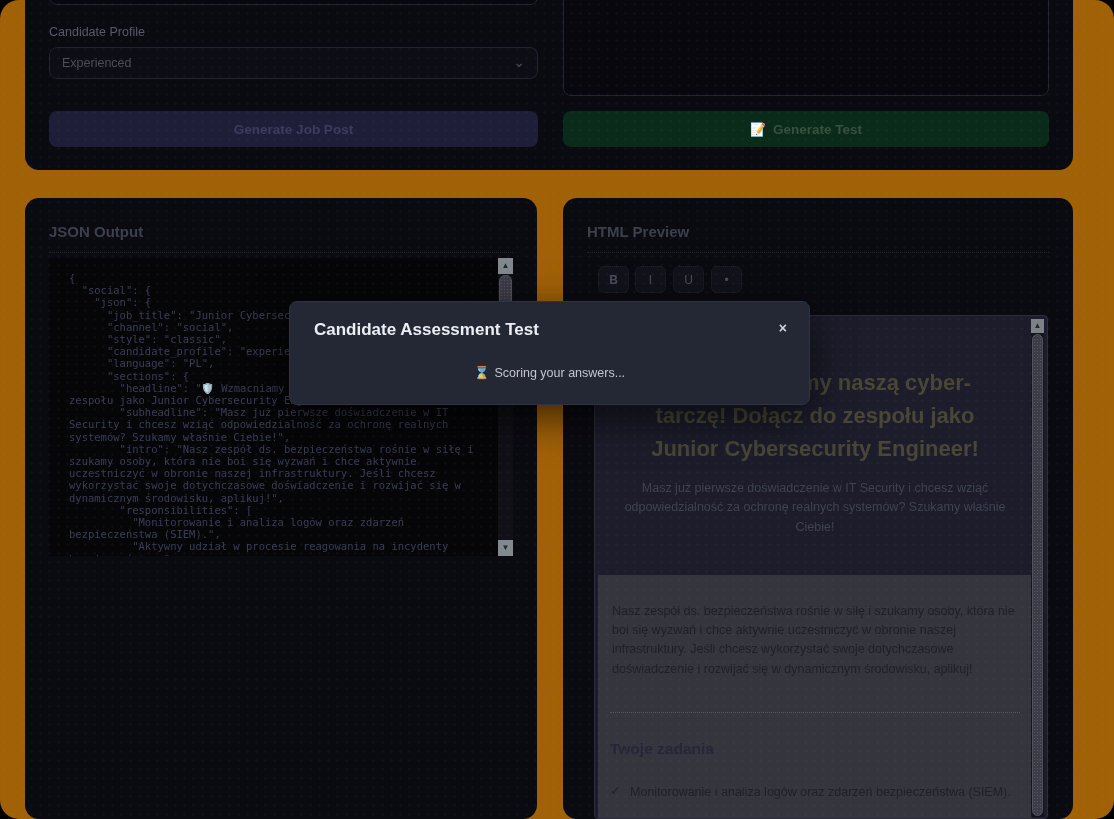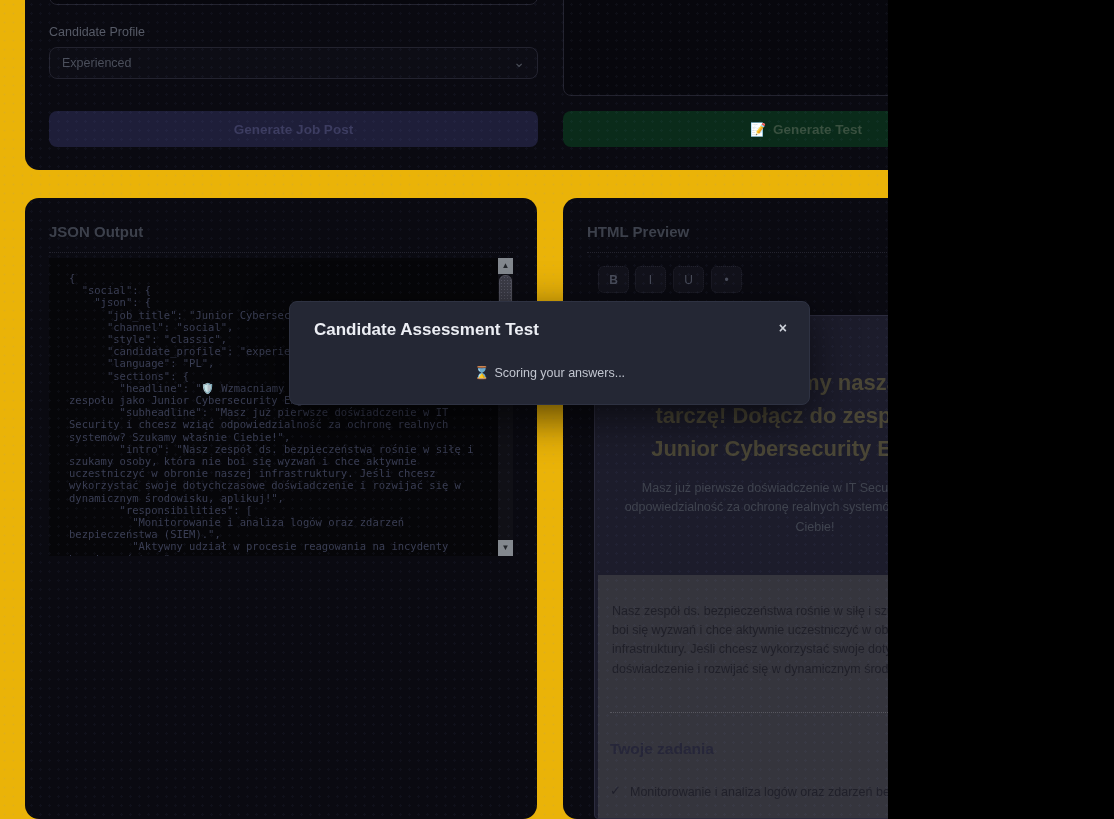--- a/index.html
+++ b/index.html
@@ -1,20 +1,20 @@
 <!DOCTYPE html>
 <html><head>
 <meta charset="utf-8">
 <style>
   * { box-sizing: border-box; margin: 0; padding: 0; }
   html,body { background:#000; }
   body { font-family: "Liberation Sans", sans-serif; }
   #stage {
-    position: relative; width: 888px; height: 819px;
-    background: #eab308; overflow: hidden;
+    position: relative; width: 1114px; height: 819px;
+    background: #a16207; overflow: hidden; border-radius: 19px;
   }
   
   #dots {
     position:absolute; inset:0; z-index:50; pointer-events:none;
     background-image: radial-gradient(rgba(125,135,195,0.055) 1px, transparent 1.4px);
     background-size: 9px 9px;
   }
   .card { position:absolute; background:#0a0a11; border-radius:14px; }
   .panel-title { font-size:15px; font-weight:bold; color:#3c404b; }
   .dotted-sep { border-top:1px dotted #23232e; position:absolute; }

